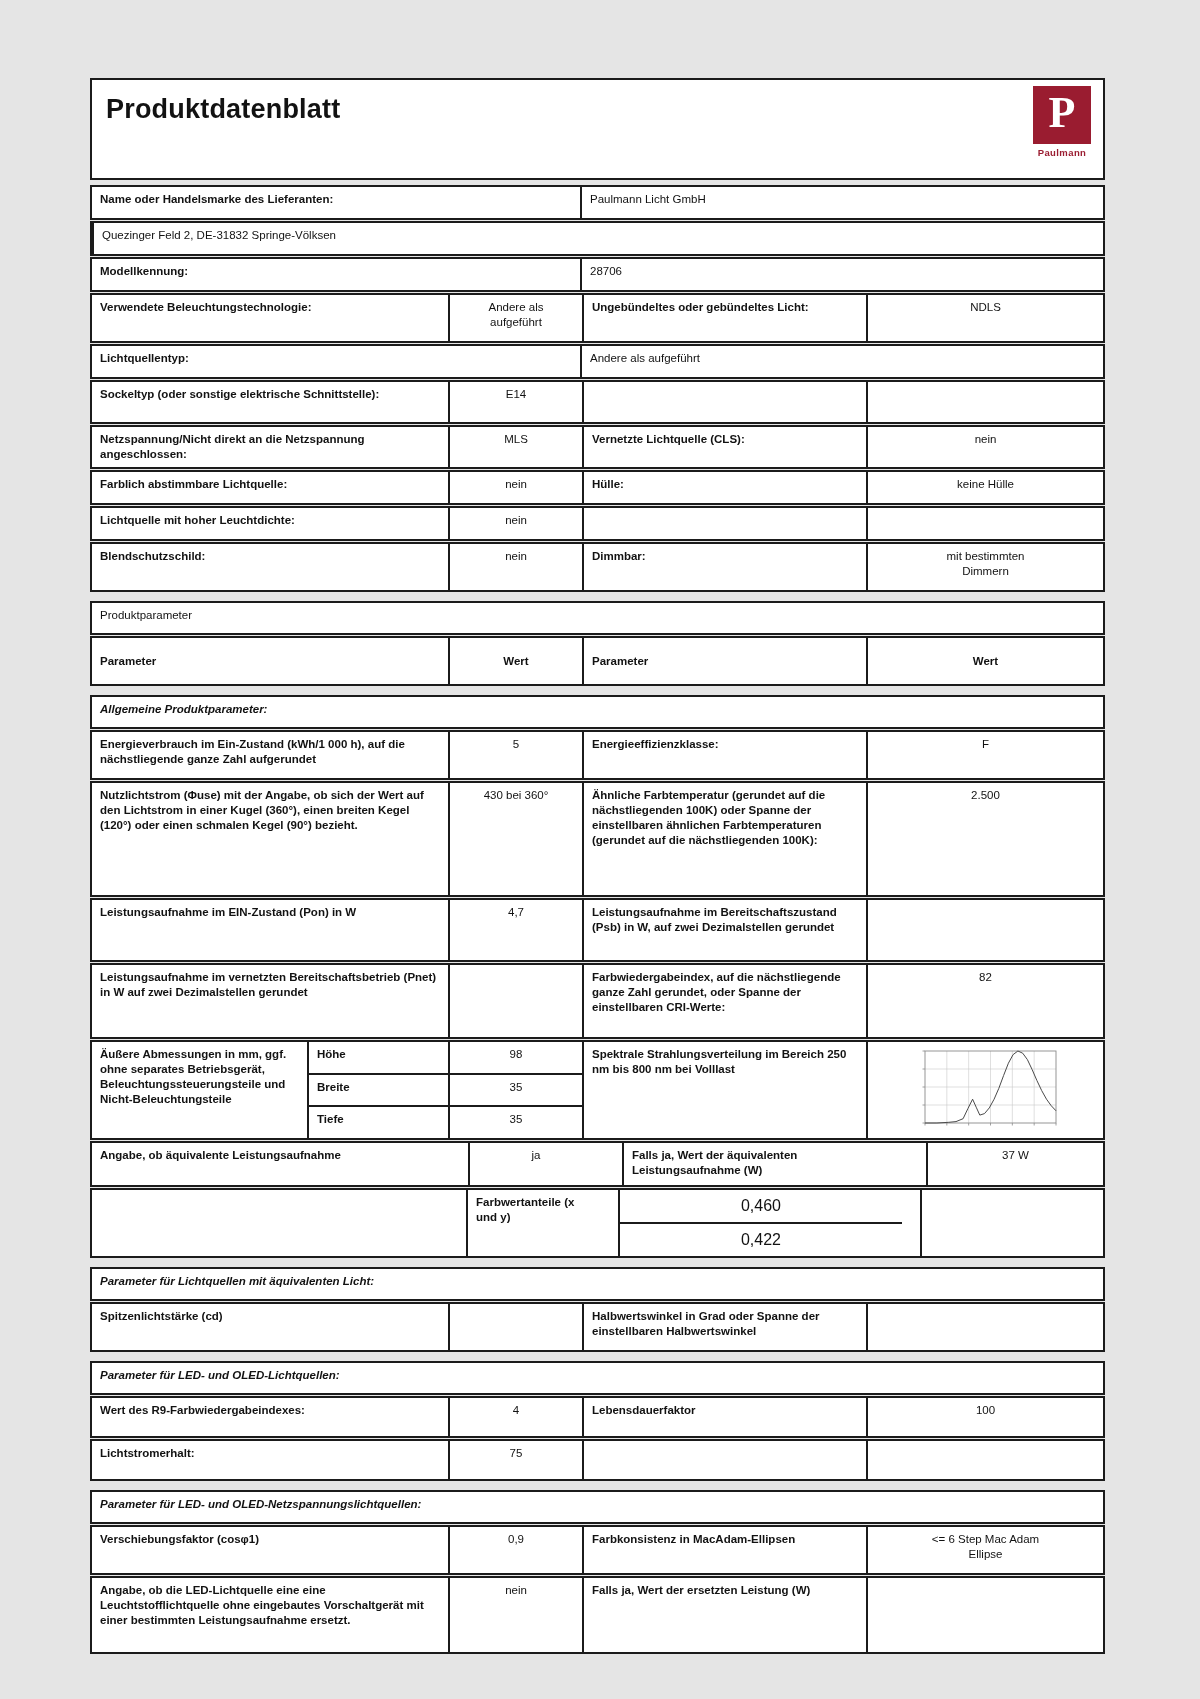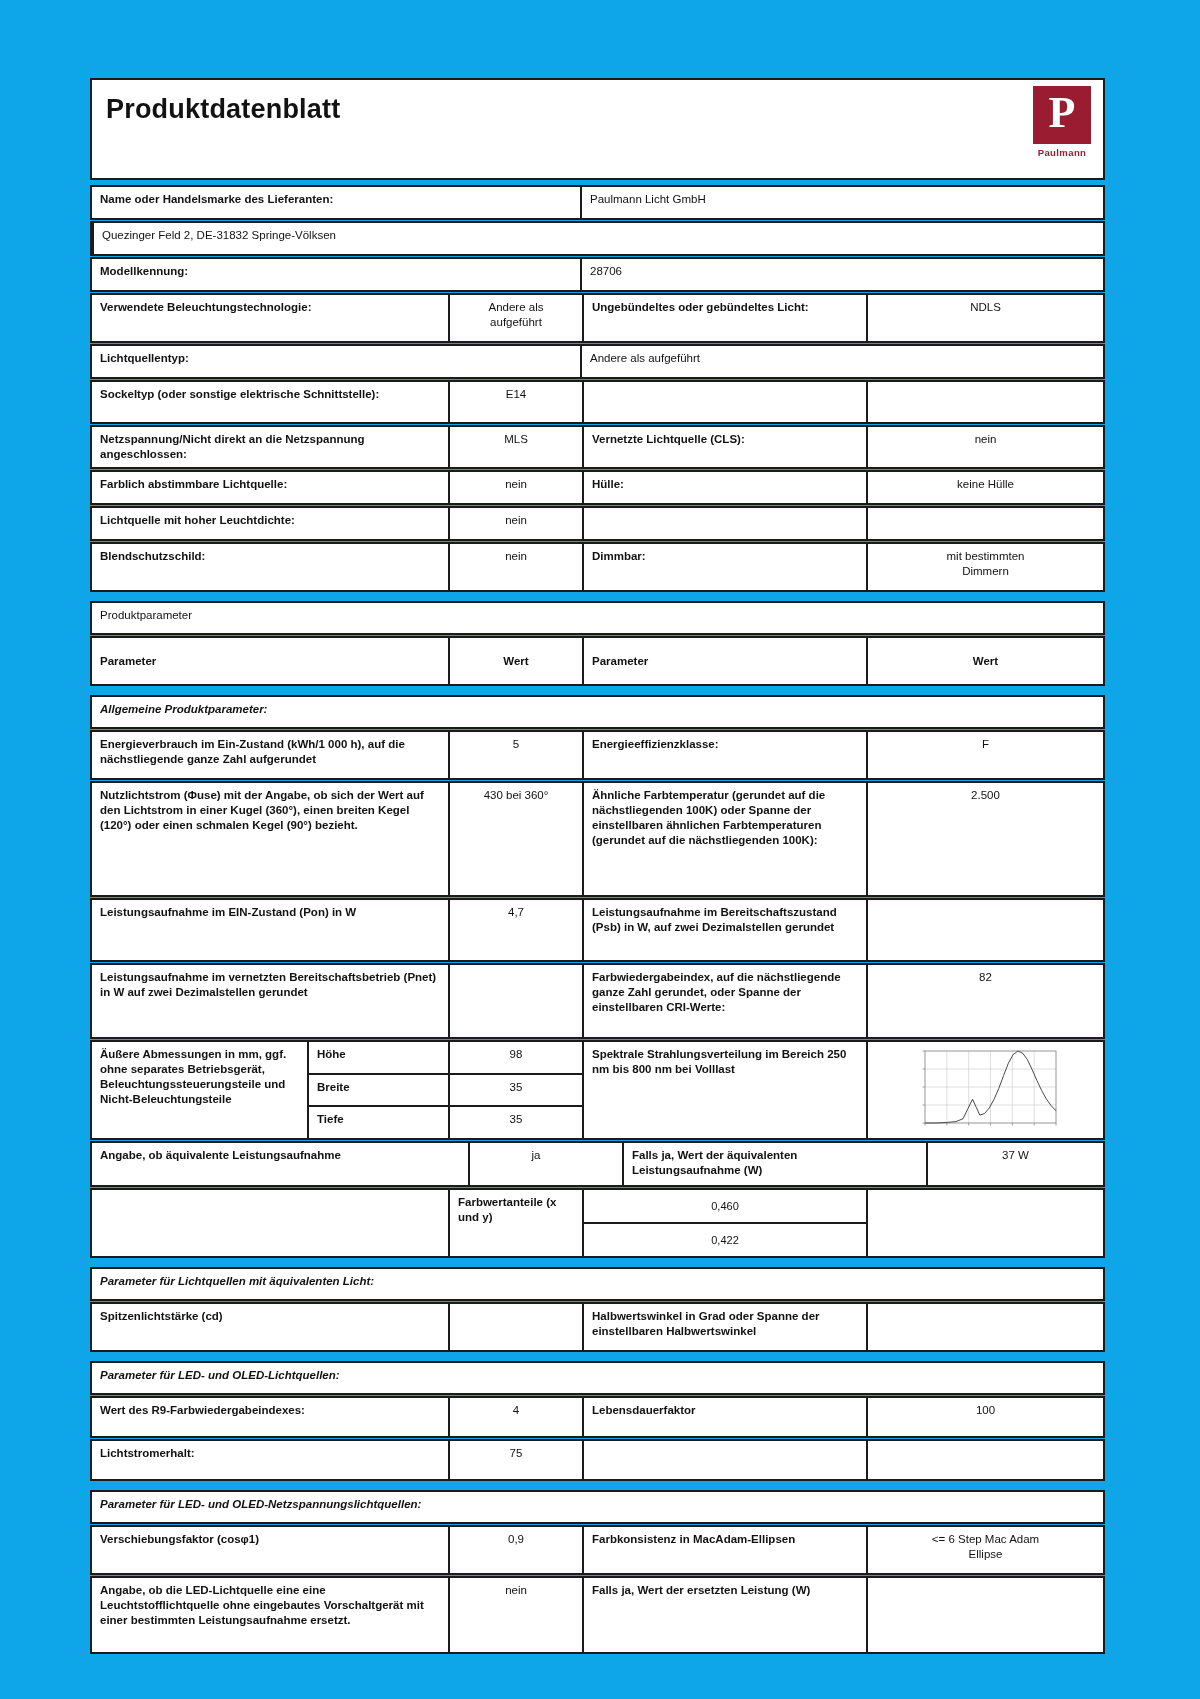--- a/index.html
+++ b/index.html
@@ -1,17 +1,17 @@
 <!DOCTYPE html>
 <html><head>
 <meta charset="utf-8">
 <style>
   *{box-sizing:border-box;margin:0;padding:0}
   html,body{background:#fff}
-  .page{position:relative;width:1200px;height:1699px;background:#0ea5e9;overflow:hidden;
+  .page{position:relative;width:1200px;height:1699px;background:#e5e5e5;overflow:hidden;
         font-family:"Liberation Sans",sans-serif;color:#121212}
   .doc{position:absolute;left:90px;top:78px;width:1015px}
   .box{border:2px solid #1b1b1b;background:#fff;margin-bottom:1px}
   .title-box{height:102px;position:relative;margin-bottom:5px}
   .title-box h1{font-size:27px;font-weight:bold;padding:14px 0 0 14px;letter-spacing:.2px}
   .logo{position:absolute;top:6px;right:8px;width:66px;text-align:center}
   .logo-square{width:58px;height:58px;margin:0 auto;background:#9a1c30;
                display:flex;align-items:center;justify-content:center}
   .logo-square span{color:#fff;font-family:"Liberation Serif",serif;font-weight:bold;
                     font-size:44px;line-height:1;transform:translateY(-2px)}
@@ -32,21 +32,21 @@
   .vc{display:flex;align-items:center}
   .vc.val{justify-content:center}
   .dims-label{flex:0 0 215px}
   .subcol{display:flex;flex-direction:column;flex:0 0 275px;border-left:2px solid #1b1b1b}
   .subrow{display:flex;flex:1 1 auto}
   .subrow + .subrow{border-top:2px solid #1b1b1b}
   .subkey{flex:0 0 139px}
   .subval{flex:1 1 auto;border-left:2px solid #1b1b1b;text-align:center}
   .stack{display:flex;flex-direction:column;flex:0 0 284px;border-left:2px solid #1b1b1b}
   .stackcell{flex:1 1 auto;display:flex;align-items:center;justify-content:center;
-             font-size:11px;padding:6px}
+             font-size:16px;padding:6px}
   .stackcell + .stackcell{border-top:2px solid #1b1b1b}
   .chart-cell{display:flex;align-items:center;justify-content:center;padding:3px}
   .gap-top{margin-top:9px}
 </style>
 </head>
 <body>
 
 <div class="page">
   <div class="doc">
     <div class="box title-box">
@@ -228,21 +228,21 @@
         </div>
         <div class="box">
           <div class="row" style="min-height: 42px; gap: 20px;">
             <div class="cell c1 lbl">Angabe, ob äquivalente Leistungsaufnahme</div>
             <div class="cell c2 val bl">ja</div>
             <div class="cell c3 lbl bl">Falls ja, Wert der äquivalenten Leistungsaufnahme (W)</div>
             <div class="cell c4 val bl">37 W</div>
           </div>
         </div>
         <div class="box">
-          <div class="row" style="min-height: 66px;">
+          <div class="row" style="min-height: 66px; gap: 18px;">
             <div class="cell c1"></div>
             <div class="cell c2 lbl bl">Farbwertanteile (x und y)</div>
             <div class="stack">
               <div class="stackcell">0,460</div>
               <div class="stackcell">0,422</div>
             </div>
             <div class="cell c4 bl"></div>
           </div>
         </div>
         <div class="box gap-top">

